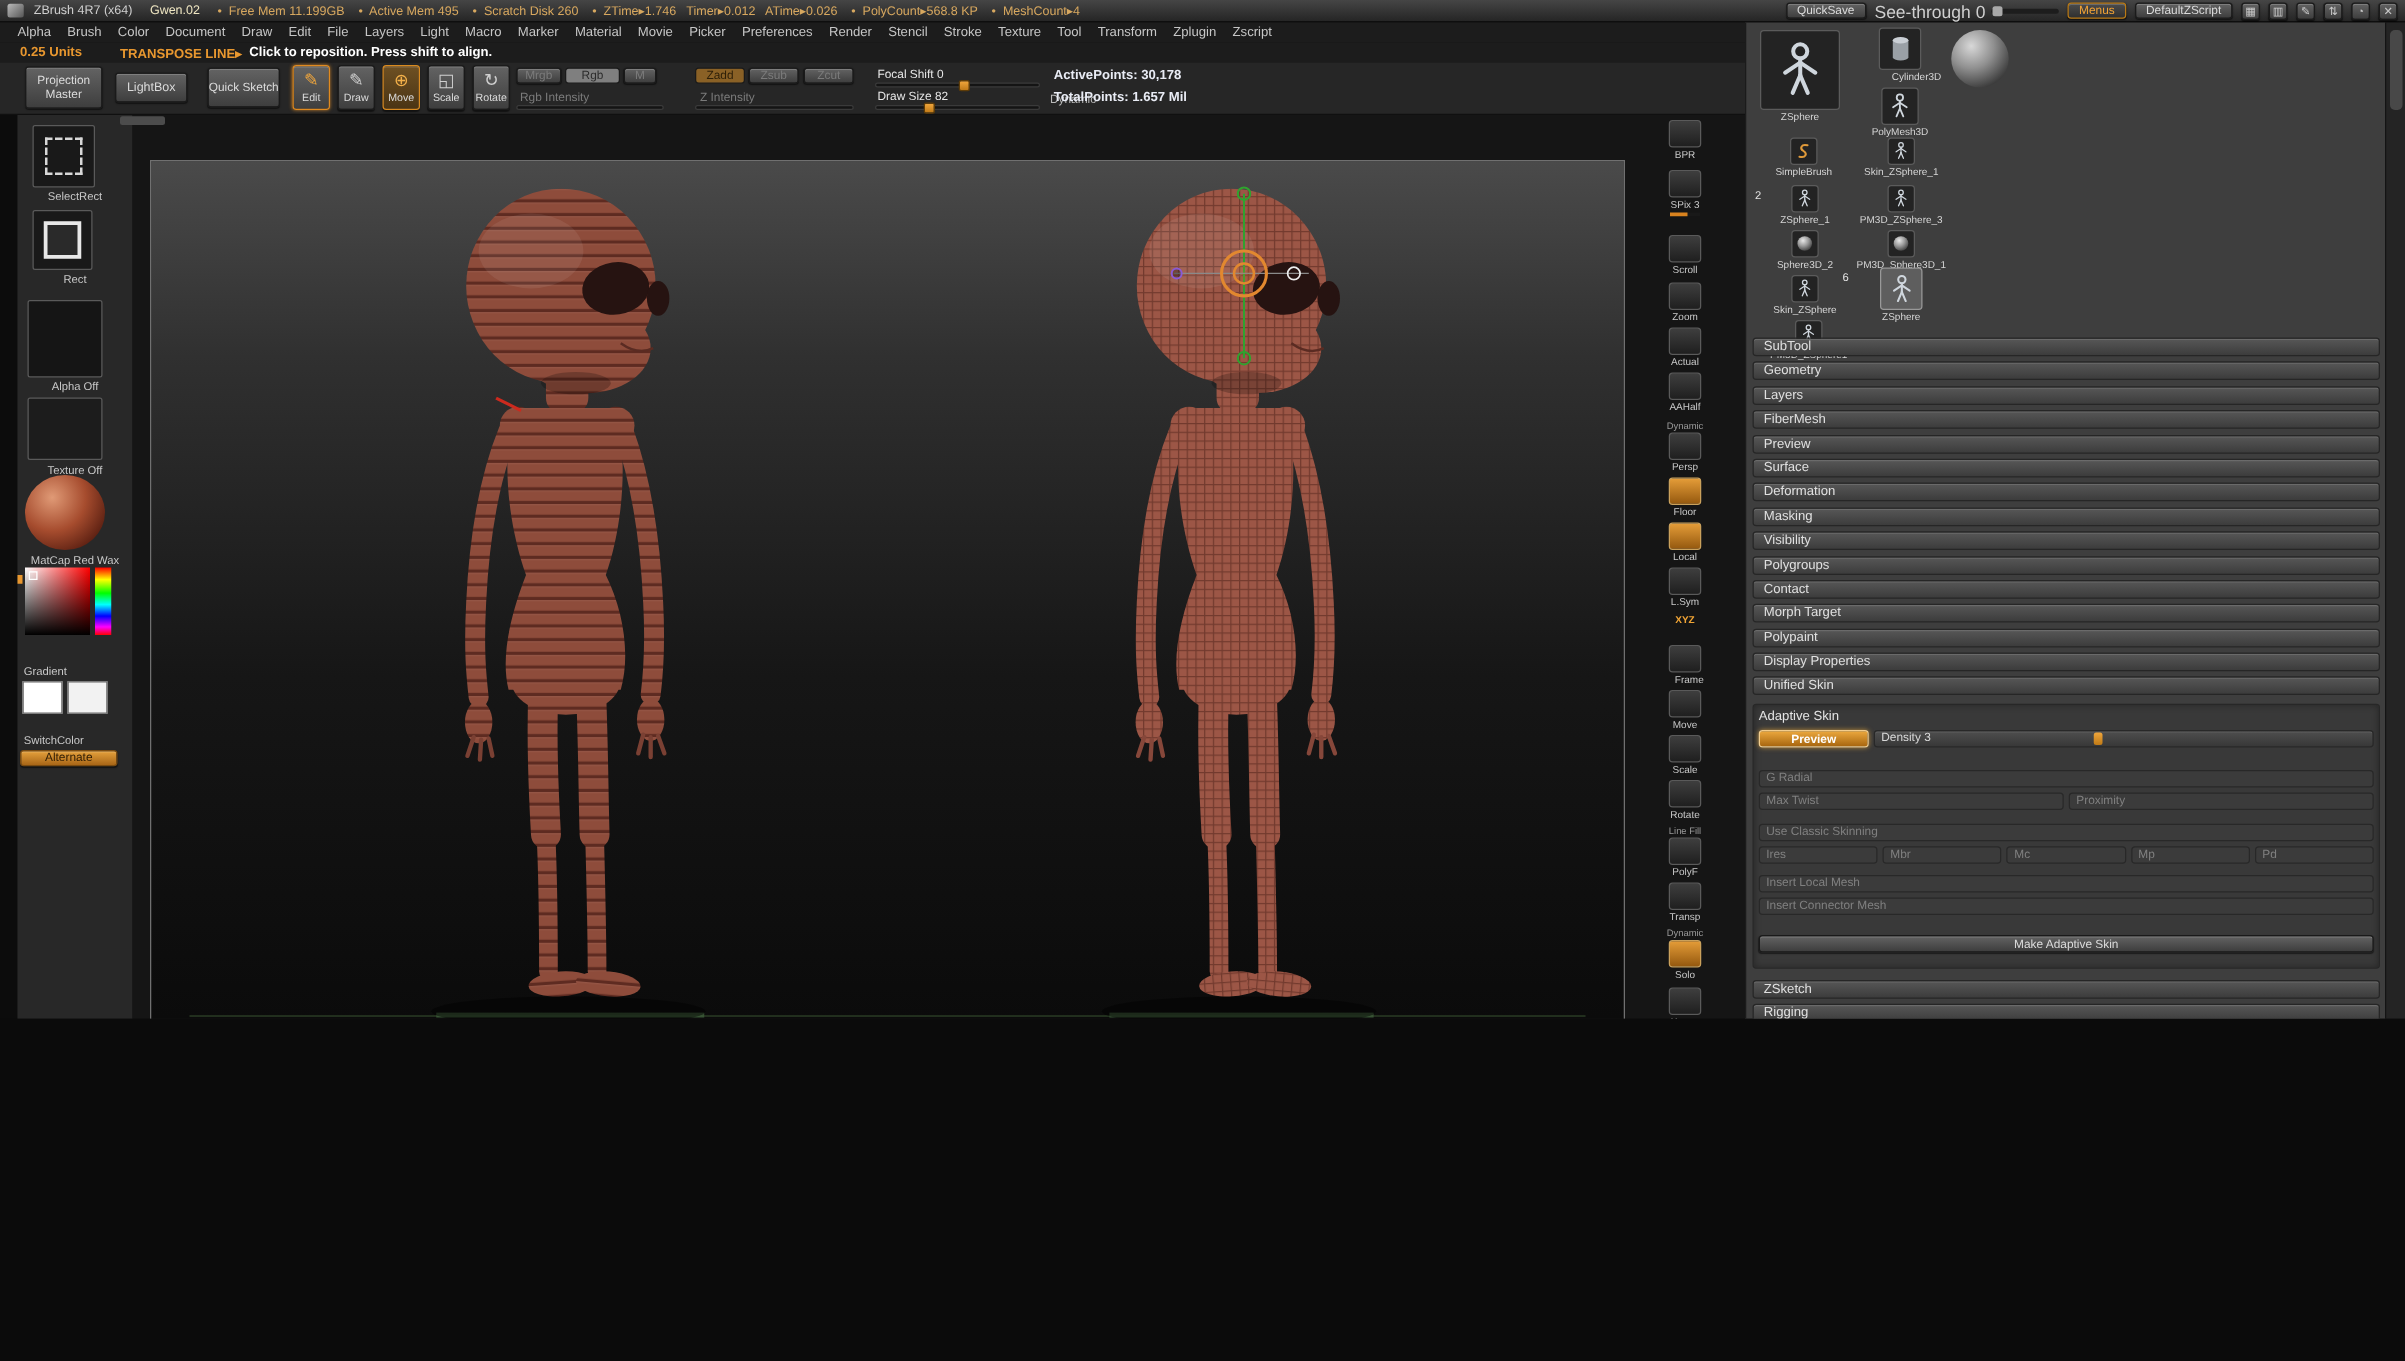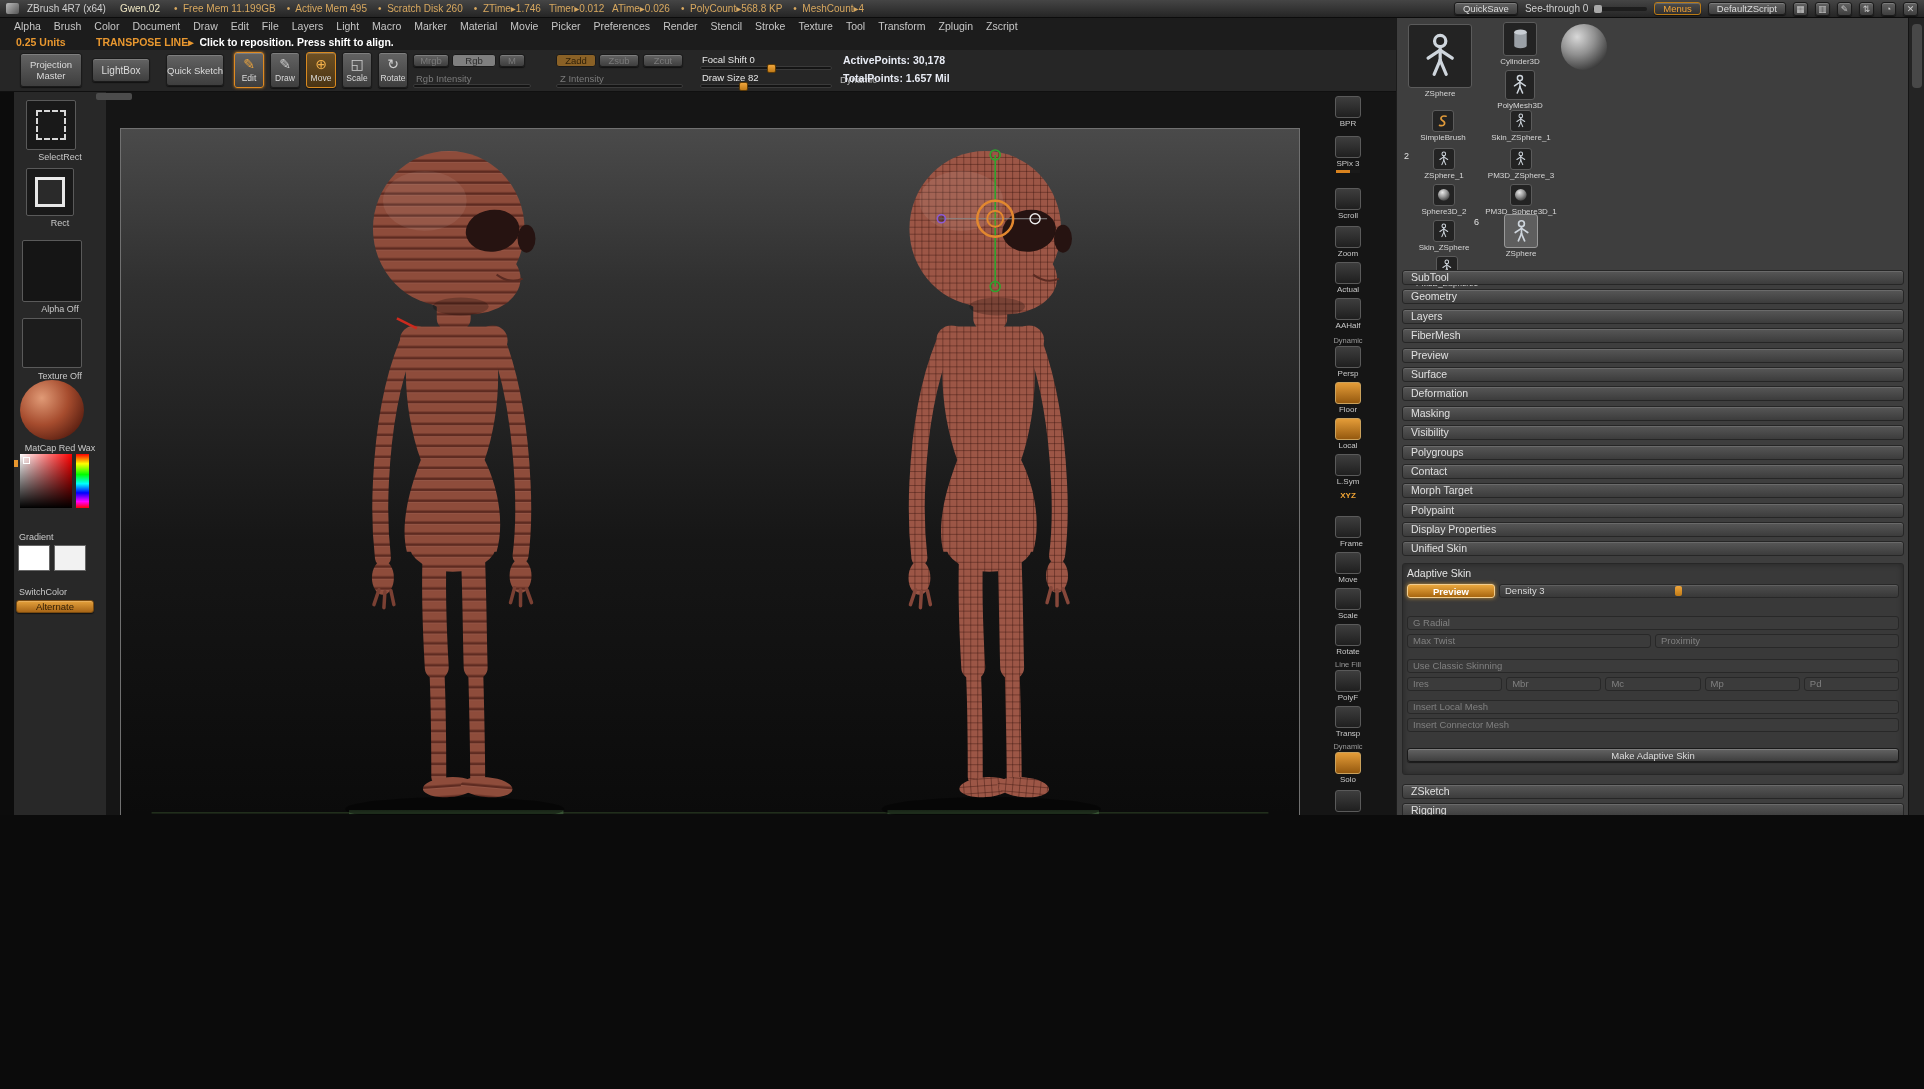--- a/index.html
+++ b/index.html
@@ -16,21 +16,21 @@
   
   .titlebar { left:0; top:0; width:1924px; height:18px; background:linear-gradient(#454545,#252525);
               border-bottom:1px solid #0c0c0c; display:flex; align-items:center; padding:0 6px; font-size:10px; }
   .logo { width:13px; height:11px; margin-right:8px; background:linear-gradient(135deg,#bbb,#555); border-radius:2px; }
   .tb-app { color:#cfcfcf; margin-right:14px; }
   .tb-doc { color:#efe6c2; margin-right:14px; }
   .tb-stats { color:#d8a85f; white-space:pre; }
   .tb-right { margin-left:auto; display:flex; align-items:center; gap:7px; }
   .tb-btn { height:13px; padding:0 8px; font-size:9.5px; }
   .tb-menus { color:#f2a335; border-color:#b97a16; background:linear-gradient(#4c4c4c,#303030); }
-  .seeth { display:flex; align-items:center; gap:5px; color:#cfcfcf; font-size:10px; }
+  .seeth { display:flex; align-items:center; gap:5px; color:#cfcfcf; font-size:14px; }
   .seeth .trk { width:54px; height:4px; background:#1d1d1d; border-radius:2px; position:relative; }
   .seeth .knb { position:absolute; left:1px; top:-2px; width:8px; height:8px; background:#a9a9a9; border-radius:2px; }
   .tb-ico { width:15px; height:14px; font-size:9px; color:#c9c9c9; }
   .menubar { left:0; top:18px; width:1396px; height:16px; display:flex; align-items:center; gap:13px;
              padding-left:14px; font-size:10.5px; color:#c6c6c6; background:#1c1c1c; }
   .infobar { left:0; top:34px; width:1396px; height:16px; display:flex; align-items:center; gap:0;
              font-size:10.5px; font-weight:bold; background:#1c1c1c; }
   .ib-units { color:#e8972f; margin-left:16px; width:80px; }
   .ib-transpose { color:#e8972f; margin-right:6px; }
   .ib-hint { color:#ffffff; }
@@ -499,21 +499,21 @@
 
     <div class="thumbs">
       <div class="tcell" style="left:4px; top:2px; width:70px;">
         <div class="tico" style="width:64px; height:64px;">
             <svg>
               <use href="#ico-fig"></use>
             </svg>
           </div>
         <div class="tlab">ZSphere</div>
       </div>
-      <div class="tcell" style="left:86px; top:0; width:66px;">
+      <div class="tcell" style="left:86px; top:0; width:66px;text-align:right;">
         <div class="tico" style="width:34px; height:34px;">
             <svg>
               <use href="#ico-cyl"></use>
             </svg>
           </div>
         <div class="tlab">Cylinder3D</div>
       </div>
       <div class="tcell" style="left:86px; top:48px; width:66px;">
         <div class="tico" style="width:30px; height:30px;">
             <svg>

